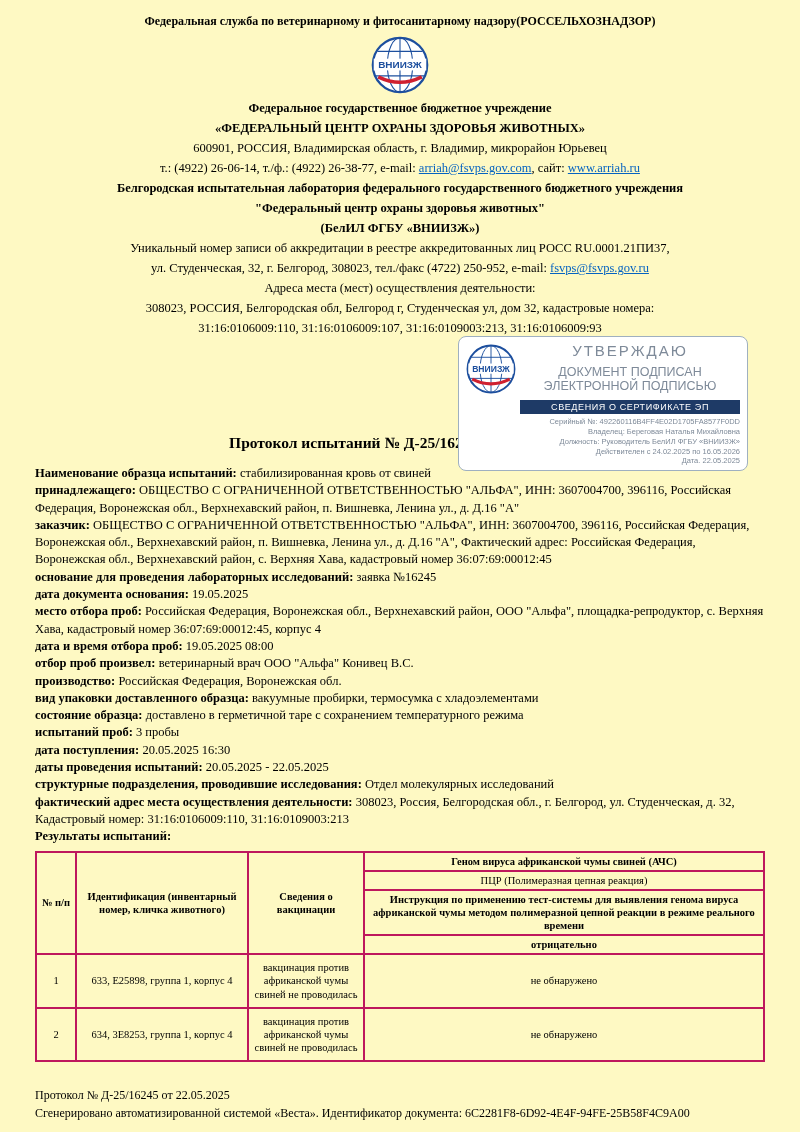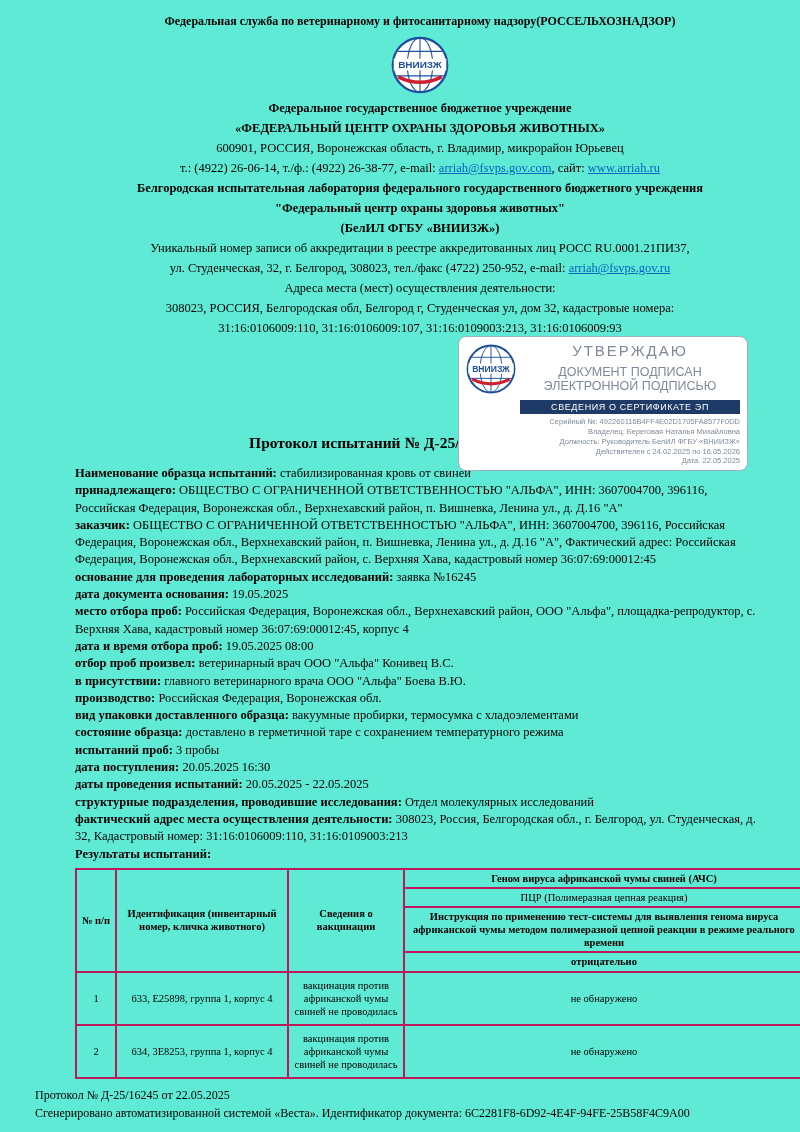--- a/index.html
+++ b/index.html
@@ -1,22 +1,21 @@
 <!DOCTYPE html>
 <html><head>
 <meta charset="utf-8">
 <style>
   * { margin:0; padding:0; box-sizing:border-box; }
   html,body { background:#ffffff; }
   .page {
     position:relative; width:800px; height:1132px; margin:0 auto;
-    background:#5eead4; color:#000;
+    background:#fef9c3; color:#000;
     font-family:"Liberation Serif","DejaVu Serif",serif;
     overflow:hidden;
-    padding-left:40px;
   }
   .b { font-weight:bold; }
   .center { text-align:center; }
 
   .agency { padding-top:14px; font-size:12px; line-height:14px; }
 
   .logo { display:block; margin:8px auto 4px; width:58px; height:58px; }
   svg text { font-family:"Liberation Sans","DejaVu Sans",sans-serif; }
 
   .hdr { text-align:center; }
@@ -69,27 +68,27 @@
     <line x1="7" y1="17" x2="57" y2="17" stroke="#1d4f9e" stroke-width="1.2"></line>
     <line x1="4" y1="44" x2="60" y2="44" stroke="#1d4f9e" stroke-width="1.2"></line>
     <rect x="3" y="25" width="58" height="13" fill="#ffffff"></rect>
     <text x="32" y="35.5" text-anchor="middle" font-size="11" font-weight="bold" fill="#1d4f9e">ВНИИЗЖ</text>
     <path d="M8 45 Q32 57 56 45" fill="none" stroke="#cf2030" stroke-width="4"></path>
   </svg>
 
   <div class="hdr">
     <div class="hl b">Федеральное государственное бюджетное учреждение</div>
     <div class="hl b">«ФЕДЕРАЛЬНЫЙ ЦЕНТР ОХРАНЫ ЗДОРОВЬЯ ЖИВОТНЫХ»</div>
-    <div class="hl">600901, РОССИЯ, Воронежская область, г. Владимир, микрорайон Юрьевец</div>
+    <div class="hl">600901, РОССИЯ, Владимирская область, г. Владимир, микрорайон Юрьевец</div>
     <div class="hl"><span>т.: (4922) 26-06-14, т./ф.: (4922) 26-38-77, e-mail: </span><a class="link">arriah@fsvps.gov.com</a><span>, сайт: </span><a class="link">www.arriah.ru</a></div>
     <div class="hl b">Белгородская испытательная лаборатория федерального государственного бюджетного учреждения</div>
     <div class="hl b">"Федеральный центр охраны здоровья животных"</div>
     <div class="hl b">(БелИЛ ФГБУ «ВНИИЗЖ»)</div>
     <div class="hl">Уникальный номер записи об аккредитации в реестре аккредитованных лиц РОСС RU.0001.21ПИ37,</div>
-    <div class="hl"><span>ул. Студенческая, 32, г. Белгород, 308023, тел./факс (4722) 250-952, e-mail: </span><a class="link">arriah@fsvps.gov.ru</a></div>
+    <div class="hl"><span>ул. Студенческая, 32, г. Белгород, 308023, тел./факс (4722) 250-952, e-mail: </span><a class="link">fsvps@fsvps.gov.ru</a></div>
     <div class="hl">Адреса места (мест) осуществления деятельности:</div>
     <div class="hl">308023, РОССИЯ, Белгородская обл, Белгород г, Студенческая ул, дом 32, кадастровые номера:</div>
     <div class="hl">31:16:0106009:110, 31:16:0106009:107, 31:16:0109003:213, 31:16:0106009:93</div>
   </div>
 
   <div class="stamp">
     <div class="stamp-top">
       <svg class="stamp-logo" viewBox="0 0 64 64">
         <circle cx="32" cy="32" r="30" fill="#ffffff" stroke="#1d4f9e" stroke-width="2.5"></circle>
         <ellipse cx="32" cy="32" rx="14" ry="30" fill="none" stroke="#1d4f9e" stroke-width="1.2"></ellipse>
@@ -119,21 +118,20 @@
 
   <div class="body">
     <p class="field"><b>Наименование образца испытаний:</b> <span>стабилизированная кровь от свиней</span></p>
     <p class="field"><b>принадлежащего:</b> <span>ОБЩЕСТВО С ОГРАНИЧЕННОЙ ОТВЕТСТВЕННОСТЬЮ "АЛЬФА", ИНН: 3607004700, 396116, Российская Федерация, Воронежская обл., Верхнехавский район, п. Вишневка, Ленина ул., д. Д.16 "А"</span></p>
     <p class="field"><b>заказчик:</b> <span>ОБЩЕСТВО С ОГРАНИЧЕННОЙ ОТВЕТСТВЕННОСТЬЮ "АЛЬФА", ИНН: 3607004700, 396116, Российская Федерация, Воронежская обл., Верхнехавский район, п. Вишневка, Ленина ул., д. Д.16 "А", Фактический адрес: Российская Федерация, Воронежская обл., Верхнехавский район, с. Верхняя Хава, кадастровый номер 36:07:69:00012:45</span></p>
     <p class="field"><b>основание для проведения лабораторных исследований:</b> <span>заявка №16245</span></p>
     <p class="field"><b>дата документа основания:</b> <span>19.05.2025</span></p>
     <p class="field"><b>место отбора проб:</b> <span>Российская Федерация, Воронежская обл., Верхнехавский район, ООО "Альфа", площадка-репродуктор, с. Верхняя Хава, кадастровый номер 36:07:69:00012:45, корпус 4</span></p>
     <p class="field"><b>дата и время отбора проб:</b> <span>19.05.2025 08:00</span></p>
     <p class="field"><b>отбор проб произвел:</b> <span>ветеринарный врач ООО "Альфа" Конивец В.С.</span></p>
-    <p class="field"><b>в присутствии:</b> <span>главного ветеринарного врача ООО "Альфа" Боева В.Ю.</span></p>
     <p class="field"><b>производство:</b> <span>Российская Федерация, Воронежская обл.</span></p>
     <p class="field"><b>вид упаковки доставленного образца:</b> <span>вакуумные пробирки, термосумка с хладоэлементами</span></p>
     <p class="field"><b>состояние образца:</b> <span>доставлено в герметичной таре с сохранением температурного режима</span></p>
     <p class="field"><b>испытаний проб:</b> <span>3 пробы</span></p>
     <p class="field"><b>дата поступления:</b> <span>20.05.2025 16:30</span></p>
     <p class="field"><b>даты проведения испытаний:</b> <span>20.05.2025 - 22.05.2025</span></p>
     <p class="field"><b>структурные подразделения, проводившие исследования:</b> <span>Отдел молекулярных исследований</span></p>
     <p class="field"><b>фактический адрес места осуществления деятельности:</b> <span>308023, Россия, Белгородская обл., г. Белгород, ул. Студенческая, д. 32, Кадастровый номер: 31:16:0106009:110, 31:16:0109003:213</span></p>
     <p class="field"><b>Результаты испытаний:</b></p>
   </div>

